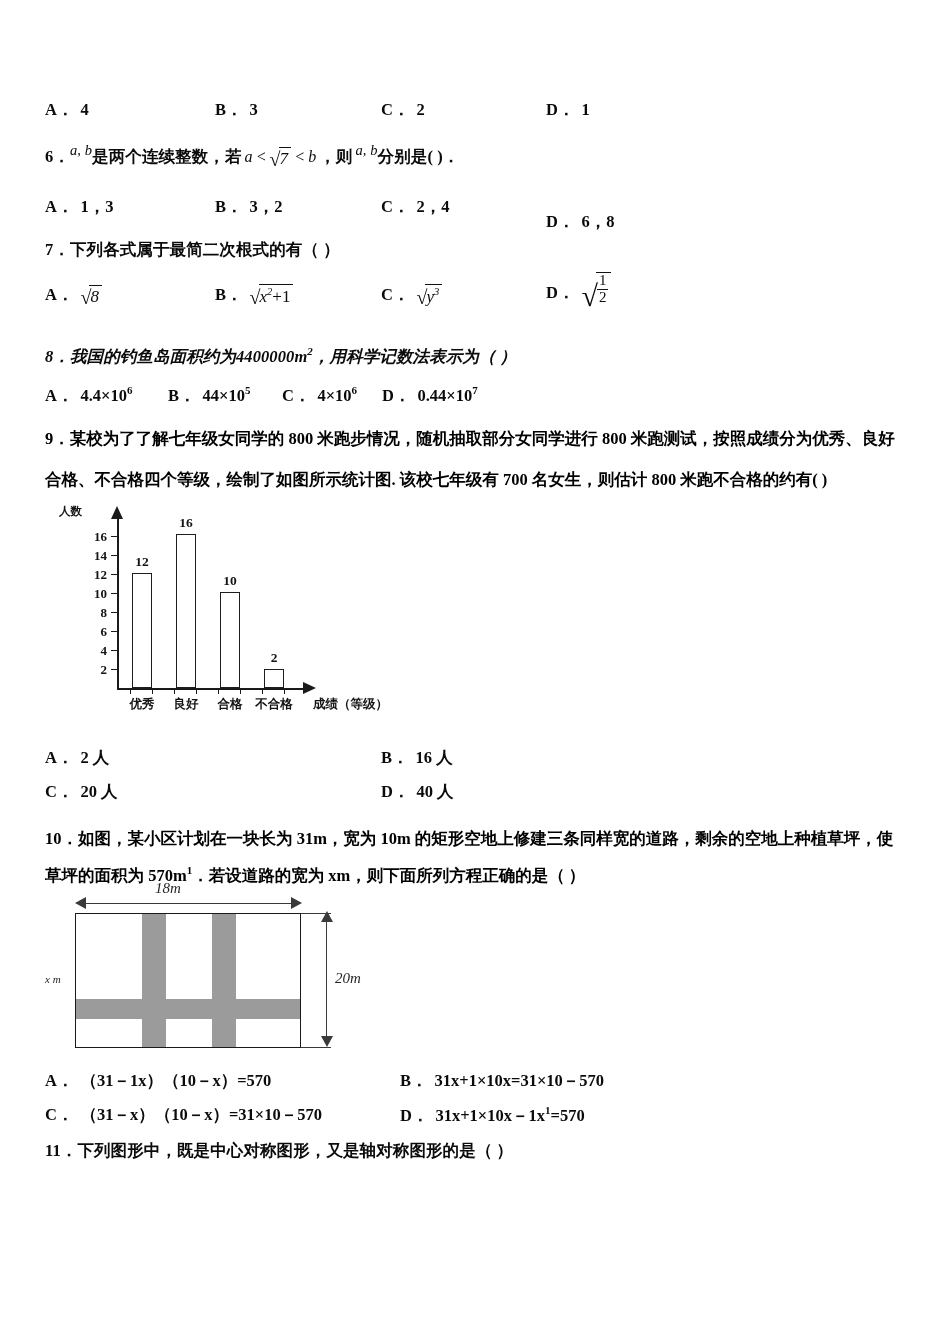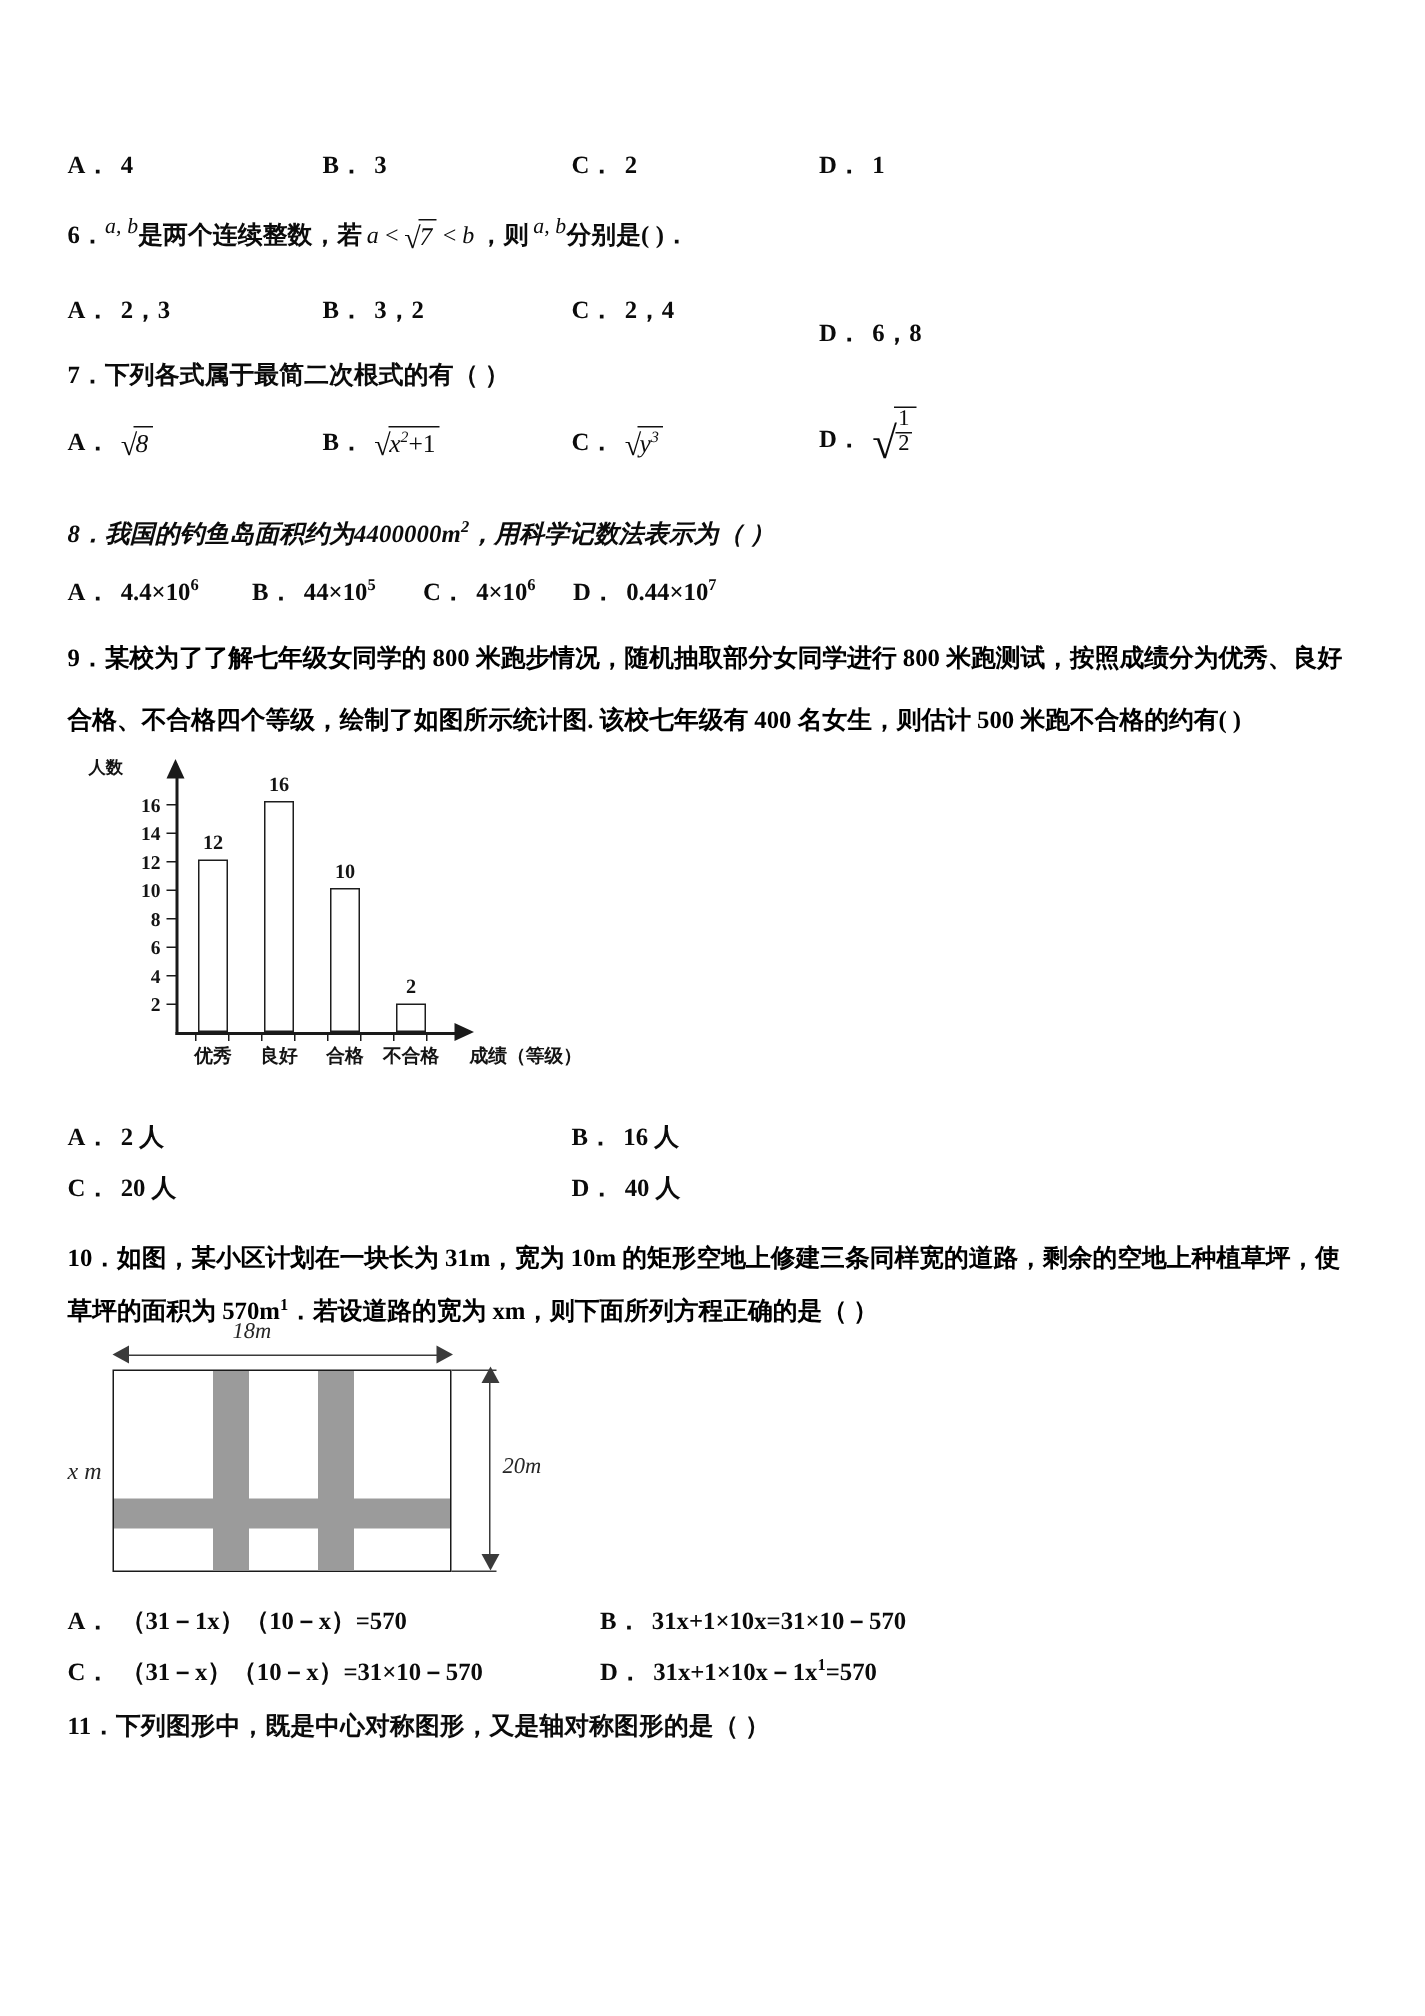--- a/index.html
+++ b/index.html
@@ -333,21 +333,21 @@
     top: 92px;
     font-size: 15px;
     font-style: italic;
     color: #262626;
     white-space: nowrap;
   }
   .figure .lbl-left {
     position: absolute;
     left: 0px;
     top: 95px;
-    font-size: 16px;
+    font-size: 11px;
     font-style: italic;
     color: #262626;
     white-space: nowrap;
   }
 </style>
 </head>
 <body>
 
 <div class="page">
 
@@ -362,21 +362,21 @@
   </div>
   <div class="opt" style="left:546px; top:99px;">
     <span class="optlabel">D．</span><span>1</span>
   </div>
 
   <div class="qline" style="left:45px; top:146px;">
     <span>6．</span><span class="mathsup">a, b</span><span>是两个连续整数，若</span><span class="math" style="margin-left:3px;">a</span><span class="math" style="margin:0 3px;">&lt;</span><span class="radical"><span class="sign">√</span><span class="body">7</span></span><span class="math" style="margin:0 3px;">&lt;</span><span class="math">b</span><span style="margin-left:3px;">，则</span><span class="mathsup" style="margin-left:3px;">a, b</span><span>分别是( )．</span>
   </div>
 
   <div class="opt" style="left:45px; top:196px;">
-    <span class="optlabel">A．</span><span>2，3</span>
+    <span class="optlabel">A．</span><span>1，3</span>
   </div>
   <div class="opt" style="left:215px; top:196px;">
     <span class="optlabel">B．</span><span>3，2</span>
   </div>
   <div class="opt" style="left:381px; top:196px;">
     <span class="optlabel">C．</span><span>2，4</span>
   </div>
   <div class="opt" style="left:546px; top:196px;margin-top:15px;">
     <span class="optlabel">D．</span><span>6，8</span>
   </div>
@@ -412,21 +412,21 @@
     <span class="optlabel">C．</span><span>4×10</span><sup class="exb">6</sup>
   </div>
   <div class="opt" style="left:382px; top:384px;">
     <span class="optlabel">D．</span><span>0.44×10</span><sup class="exb">7</sup>
   </div>
 
   <div class="qtext" style="left:45px; top:418px; width:875px;">
     <span>9．</span><span>某校为了了解七年级女同学的 800 米跑步情况，随机抽取部分女同学进行 800 米跑测试，按照成绩分为优秀、良好</span>
   </div>
   <div class="qtext" style="left:45px; top:459px; width:875px;">
-    <span>合格、不合格四个等级，绘制了如图所示统计图. 该校七年级有 400 名女生，则估计 500 米跑不合格的约有(    )</span>
+    <span>合格、不合格四个等级，绘制了如图所示统计图. 该校七年级有 700 名女生，则估计 800 米跑不合格的约有(    )</span>
   </div>
 
   <div class="chart">
     <div class="ylabel">人数</div>
     <div class="axis-y"></div>
     <div class="axis-y-arrow"></div>
     <div class="axis-x"></div>
     <div class="axis-x-arrow"></div>
     <div class="xlabel">成绩（等级）</div>
 

